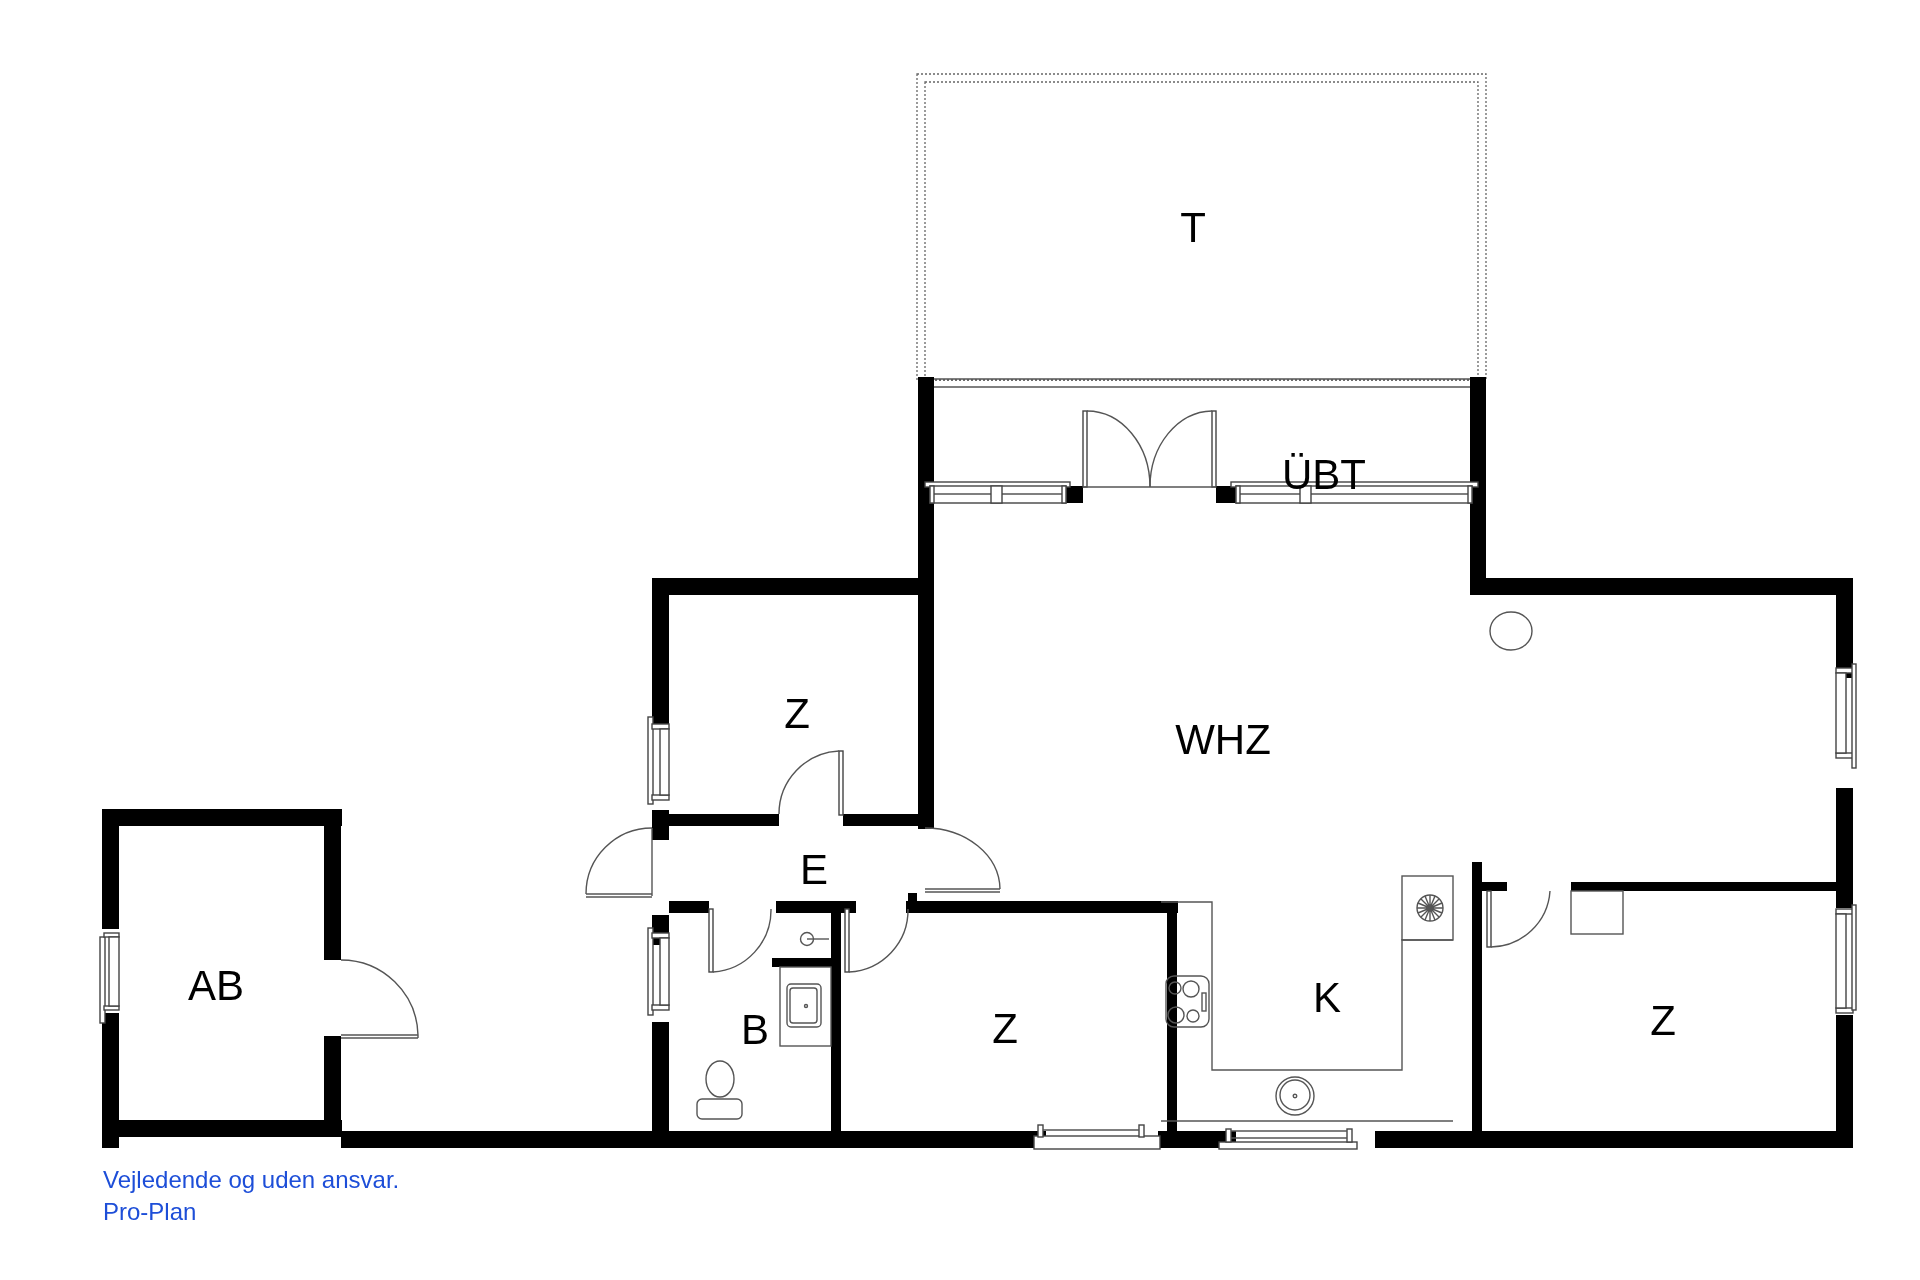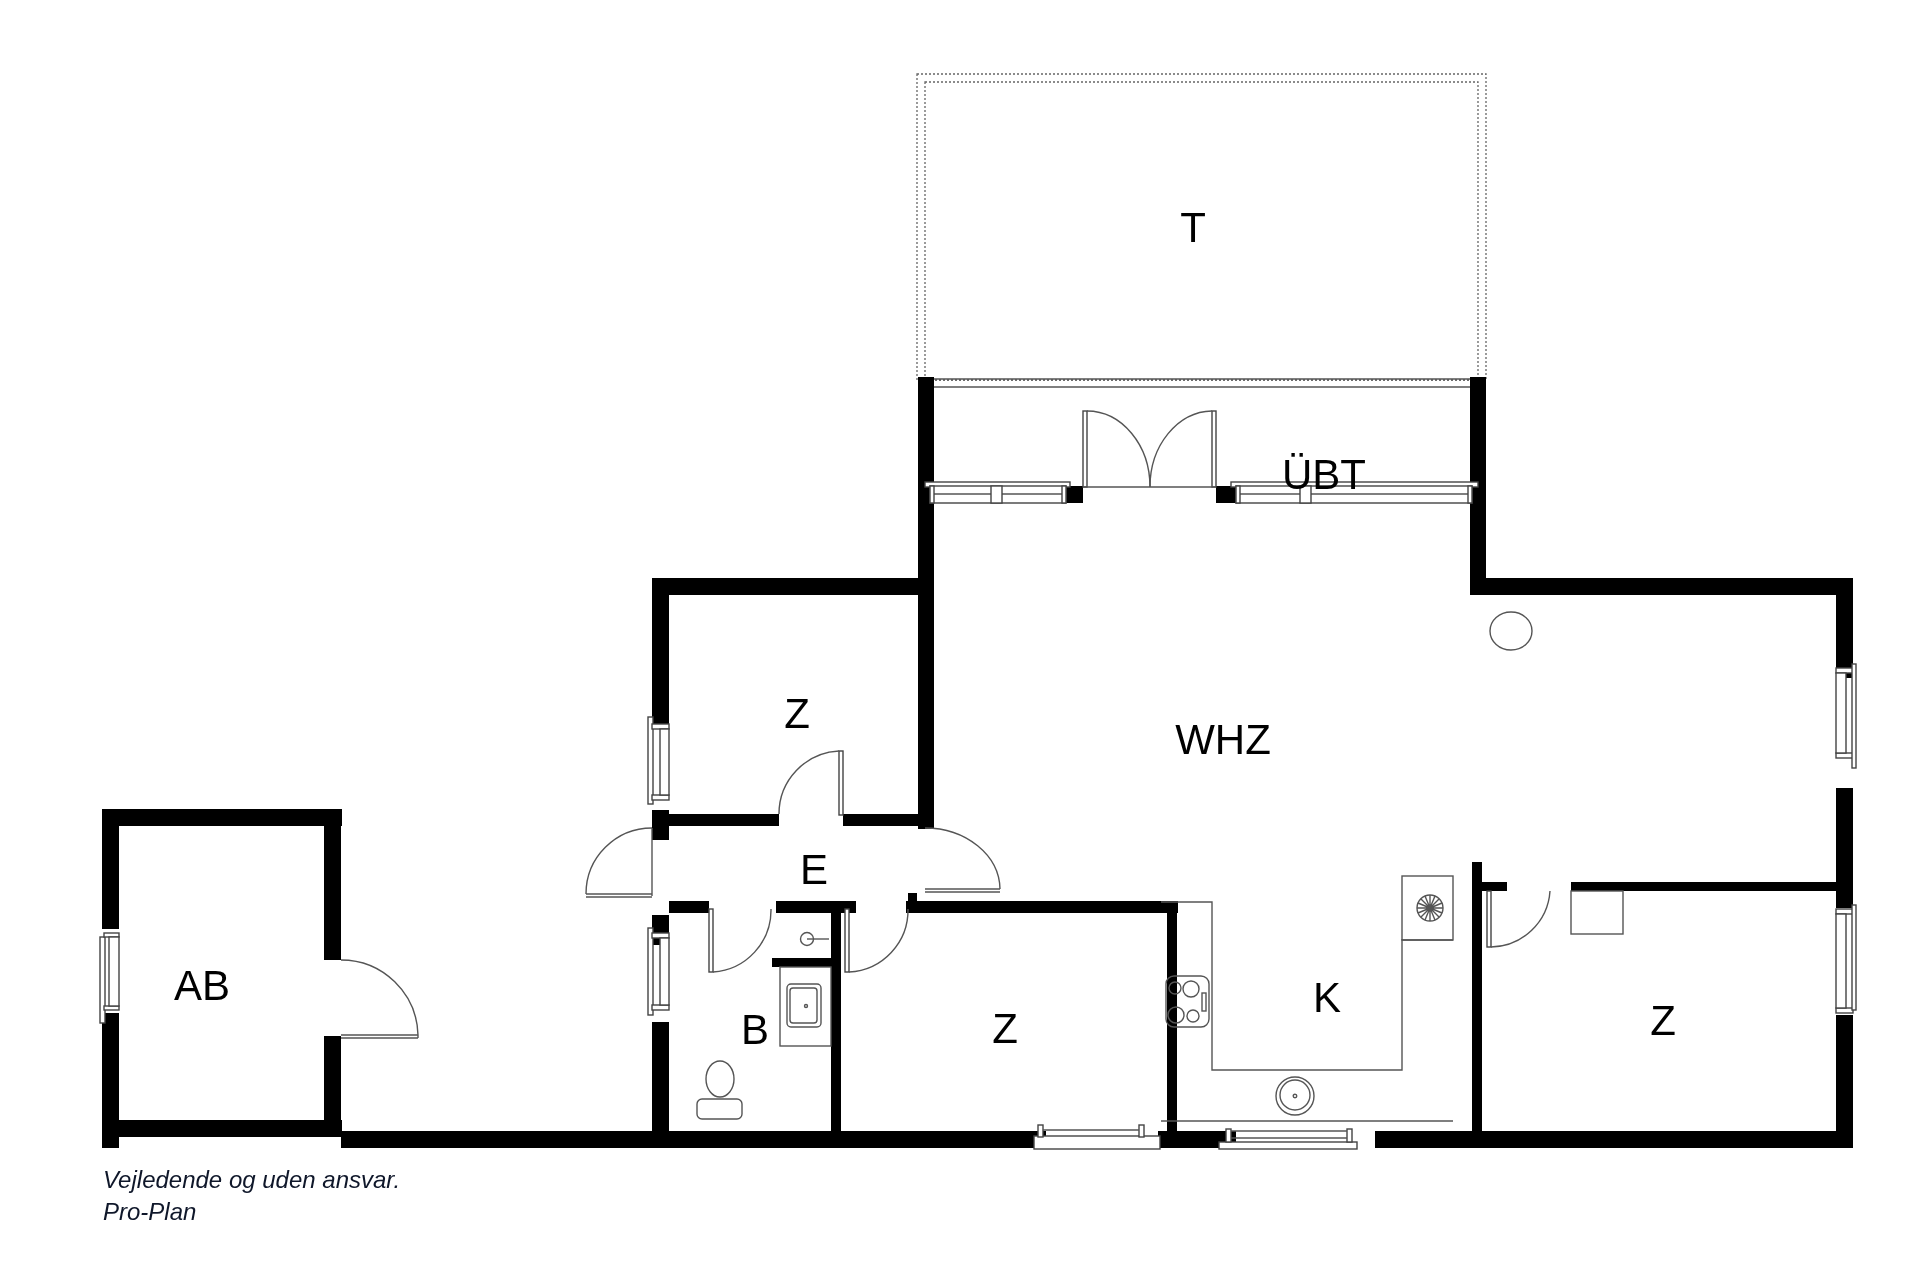--- a/index.html
+++ b/index.html
@@ -3,21 +3,21 @@
 <meta charset="utf-8">
 <style>
   html, body { margin: 0; padding: 0; background: #ffffff; }
   body { width: 1920px; height: 1280px; position: relative; overflow: hidden; font-family: "Liberation Sans", sans-serif; }
   #plan { position: absolute; left: 0; top: 0; width: 1920px; height: 1280px; }
   .wall { fill: #000000; }
   .thin { fill: none; stroke: #555555; stroke-width: 1.4; }
   .winframe { fill: #ffffff; stroke: #444444; stroke-width: 1.4; }
   .dotted { fill: none; stroke: #666666; stroke-width: 1.3; stroke-dasharray: 2 2; }
   .room-label { position: absolute; font-size: 42px; color: #000000; transform: translate(-50%, -50%); white-space: nowrap; }
-  .footer { position: absolute; left: 103px; font-size: 24px; color: #0f172a; font-style: italic; }
+  .footer { position: absolute; left: 103px; font-size: 24px; color: #1d4ed8; }
 </style>
 </head>
 <body>
 
 <svg id="plan" viewBox="0 0 1920 1280" xmlns="http://www.w3.org/2000/svg">
 
   <g>
     <rect class="dotted" x="917" y="74" width="569" height="306"></rect>
     <rect class="dotted" x="925" y="82" width="553" height="298"></rect>
     <line class="thin" x1="934" y1="379" x2="1470" y2="379"></line>
@@ -244,16 +244,16 @@
 
 <div class="room-label" style="left:1193px; top:228px;">T</div>
 <div class="room-label" style="left:1324px; top:440px;margin-top:35px;">ÜBT</div>
 <div class="room-label" style="left:1223px; top:723px;margin-top:17px;">WHZ</div>
 <div class="room-label" style="left:797px; top:714px;">Z</div>
 <div class="room-label" style="left:814px; top:870px;">E</div>
 <div class="room-label" style="left:755px; top:1030px;">B</div>
 <div class="room-label" style="left:1005px; top:1029px;">Z</div>
 <div class="room-label" style="left:1327px; top:998px;">K</div>
 <div class="room-label" style="left:1663px; top:1021px;">Z</div>
-<div class="room-label" style="left:202px; top:986px;text-align:right;">AB</div>
+<div class="room-label" style="left:216px; top:986px;text-align:right;">AB</div>
 
 <div class="footer" style="top:1166px;">Vejledende og uden ansvar.</div>
 <div class="footer" style="top:1198px;">Pro-Plan</div>
 
 </body></html>

